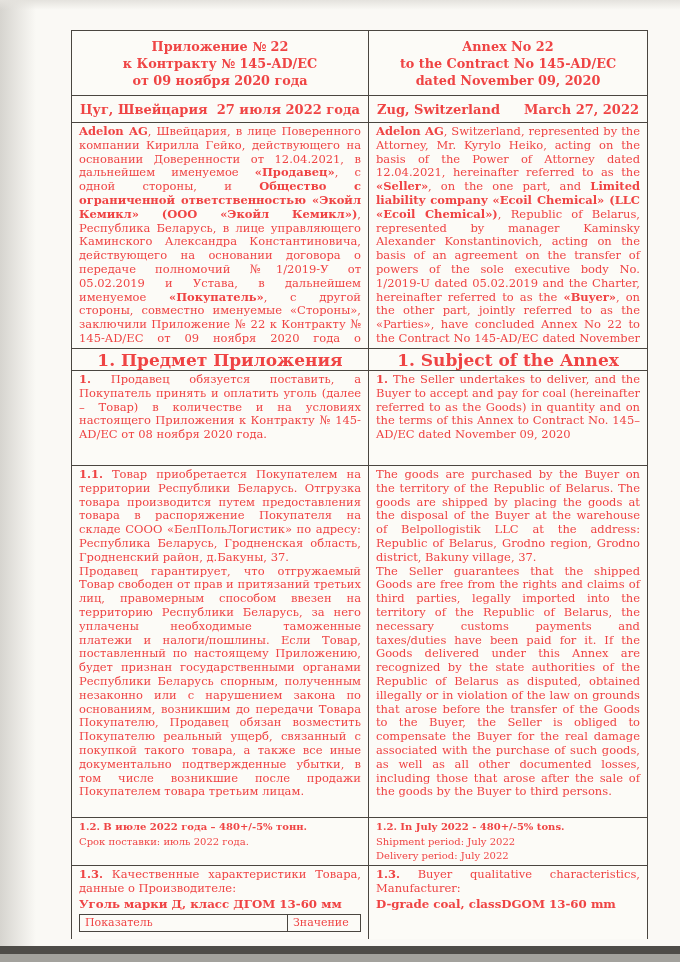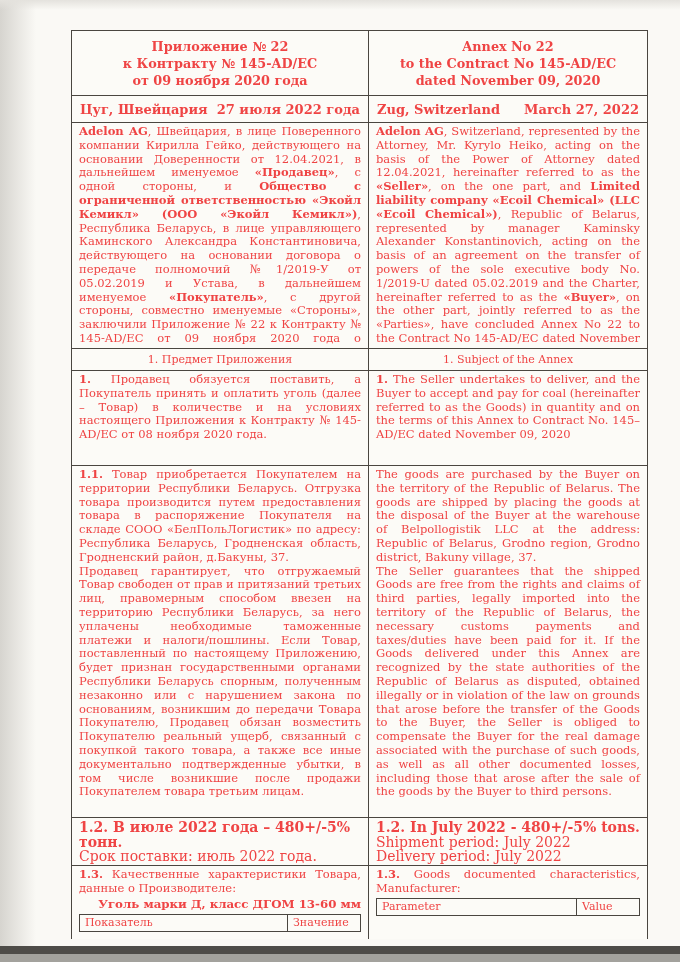--- a/index.html
+++ b/index.html
@@ -29,27 +29,27 @@
   .r-date{height:27px;}
   .r-preamble{height:226px;}
   .r-h1{height:22px;}
   .r-c1{height:95px;}
   .r-c11{height:352px;}
   .r-c12{height:48px;}
   .r-c13{height:73px;}
 
   .title-cell{text-align:center;font-weight:bold;font-size:12.8px;line-height:17px;padding-top:7px;}
   .date-cell{display:flex;justify-content:space-between;align-items:center;font-weight:bold;font-size:13px;padding:0 8px;}
-  .heading-cell{text-align:center;font-weight:normal;font-size:11px;line-height:20px;padding-top:1px;}
+  .heading-cell{text-align:center;font-weight:bold;font-size:17px;line-height:20px;padding-top:1px;}
 
   .para{font-size:11.5px;line-height:13.8px;text-align:justify;margin:0;}
-  .line{font-size:14px;line-height:14.5px;}
+  .line{font-size:10px;line-height:14.5px;}
   .b{font-weight:bold;}
 
-  .grade-line{font-size:11.8px;font-weight:bold;line-height:15px;margin-top:1px;text-align:right;}
+  .grade-line{font-size:11.8px;font-weight:bold;line-height:15px;margin-top:1px;}
   .mini-table{display:flex;border:1.2px solid #4a4640;margin-top:2px;background:#fcfbf7;}
   .mini-cell{font-size:11px;line-height:15px;padding:0 0 1px 5px;box-sizing:border-box;}
   .mini-cell.param{flex:1;border-right:1.2px solid #4a4640;}
   .mini-cell.value-ru{width:72px;}
   .mini-cell.value-en{width:62px;}
 </style>
 </head>
 <body>
 
 <div class="canvas">
@@ -131,25 +131,22 @@
     <div class="trow r-c13 last">
       <div class="cell ru">
         <p class="para"><span style="font-weight: bold;">1.3.</span><span> Качественные характеристики Товара, данные о Производителе:</span></p>
         <div class="grade-line">Уголь марки Д, класс ДГОМ 13-60 мм</div>
         <div class="mini-table">
           <div class="mini-cell param">Показатель</div>
           <div class="mini-cell value-ru">Значение</div>
         </div>
       </div>
       <div class="cell en">
-        <p class="para"><span style="font-weight: bold;">1.3.</span><span> Goods documented characteristics, Manufacturer:</span></p>
-        <div class="mini-table">
-          <div class="mini-cell param">Parameter</div>
-          <div class="mini-cell value-en">Value</div>
-        </div>
+        <p class="para"><span style="font-weight: bold;">1.3.</span><span> Buyer qualitative characteristics, Manufacturer:</span></p>
+        <div class="grade-line">D-grade coal, classDGOM 13-60 mm</div>
       </div>
     </div>
 
   </div>
 
   <div class="scan-edge"></div>
   <div class="scan-below"></div>
 </div>
 
 </body></html>

